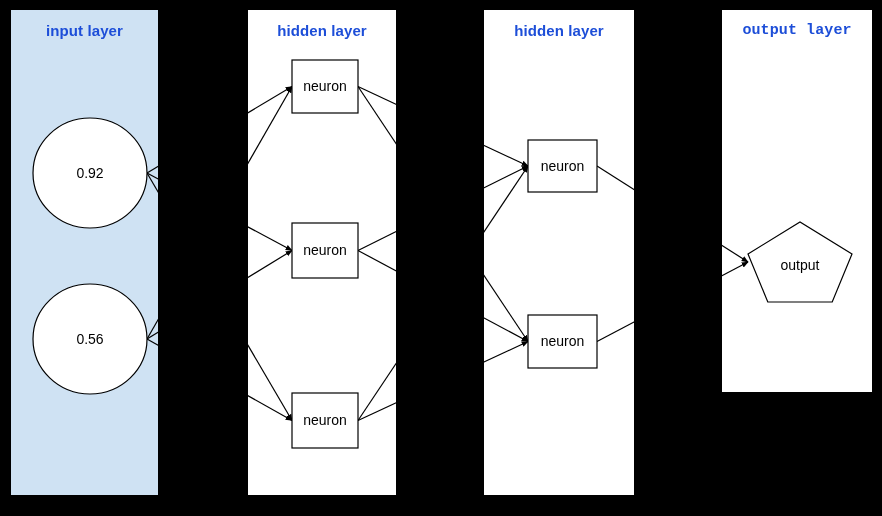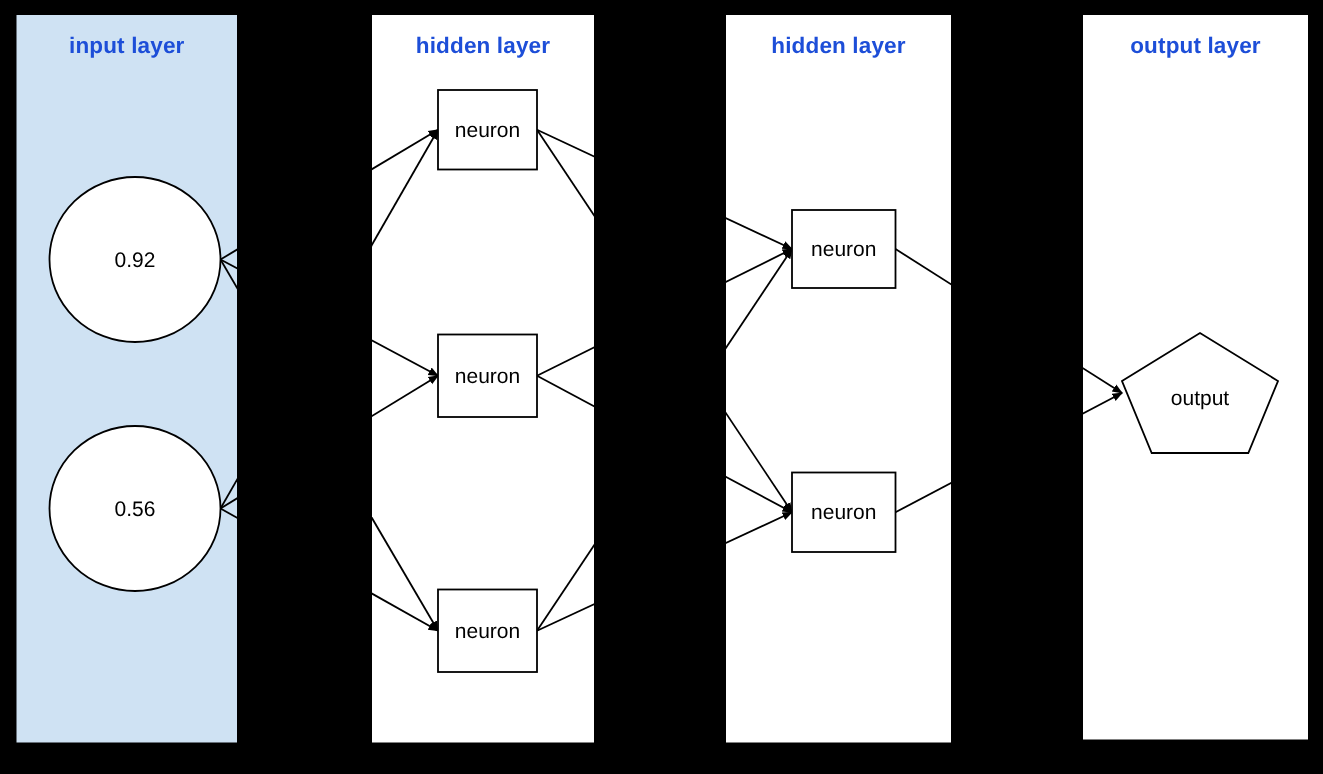--- a/index.html
+++ b/index.html
@@ -72,21 +72,21 @@
   <div id="panels">
       <div class="layer-panel" style="left: 11px; top: 10px; width: 147px; height: 485px; background: rgb(207, 226, 243);">
         <div class="layer-title">input layer</div>
       </div>
       <div class="layer-panel" style="left: 248px; top: 10px; width: 148px; height: 485px; background: rgb(255, 255, 255);">
         <div class="layer-title">hidden layer</div>
       </div>
       <div class="layer-panel" style="left: 484px; top: 10px; width: 150px; height: 485px; background: rgb(255, 255, 255);">
         <div class="layer-title">hidden layer</div>
       </div>
-      <div class="layer-panel" style="left: 722px; top: 10px; width: 150px; height: 483px; background: rgb(255, 255, 255);">
+      <div class="layer-panel" style="left: 722px; top: 10px; width: 150px; height: 382px; background: rgb(255, 255, 255); font-family: Liberation Mono, monospace;">
         <div class="layer-title">output layer</div>
       </div>
     </div>
 
   <svg class="edge-svg" id="edges" viewBox="0 0 882 516" xmlns="http://www.w3.org/2000/svg">
       <defs>
         <clipPath id="panelClip">
           <rect x="11" y="10" width="147" height="485"></rect>
           <rect x="248" y="10" width="148" height="485"></rect>
           <rect x="484" y="10" width="150" height="485"></rect>

